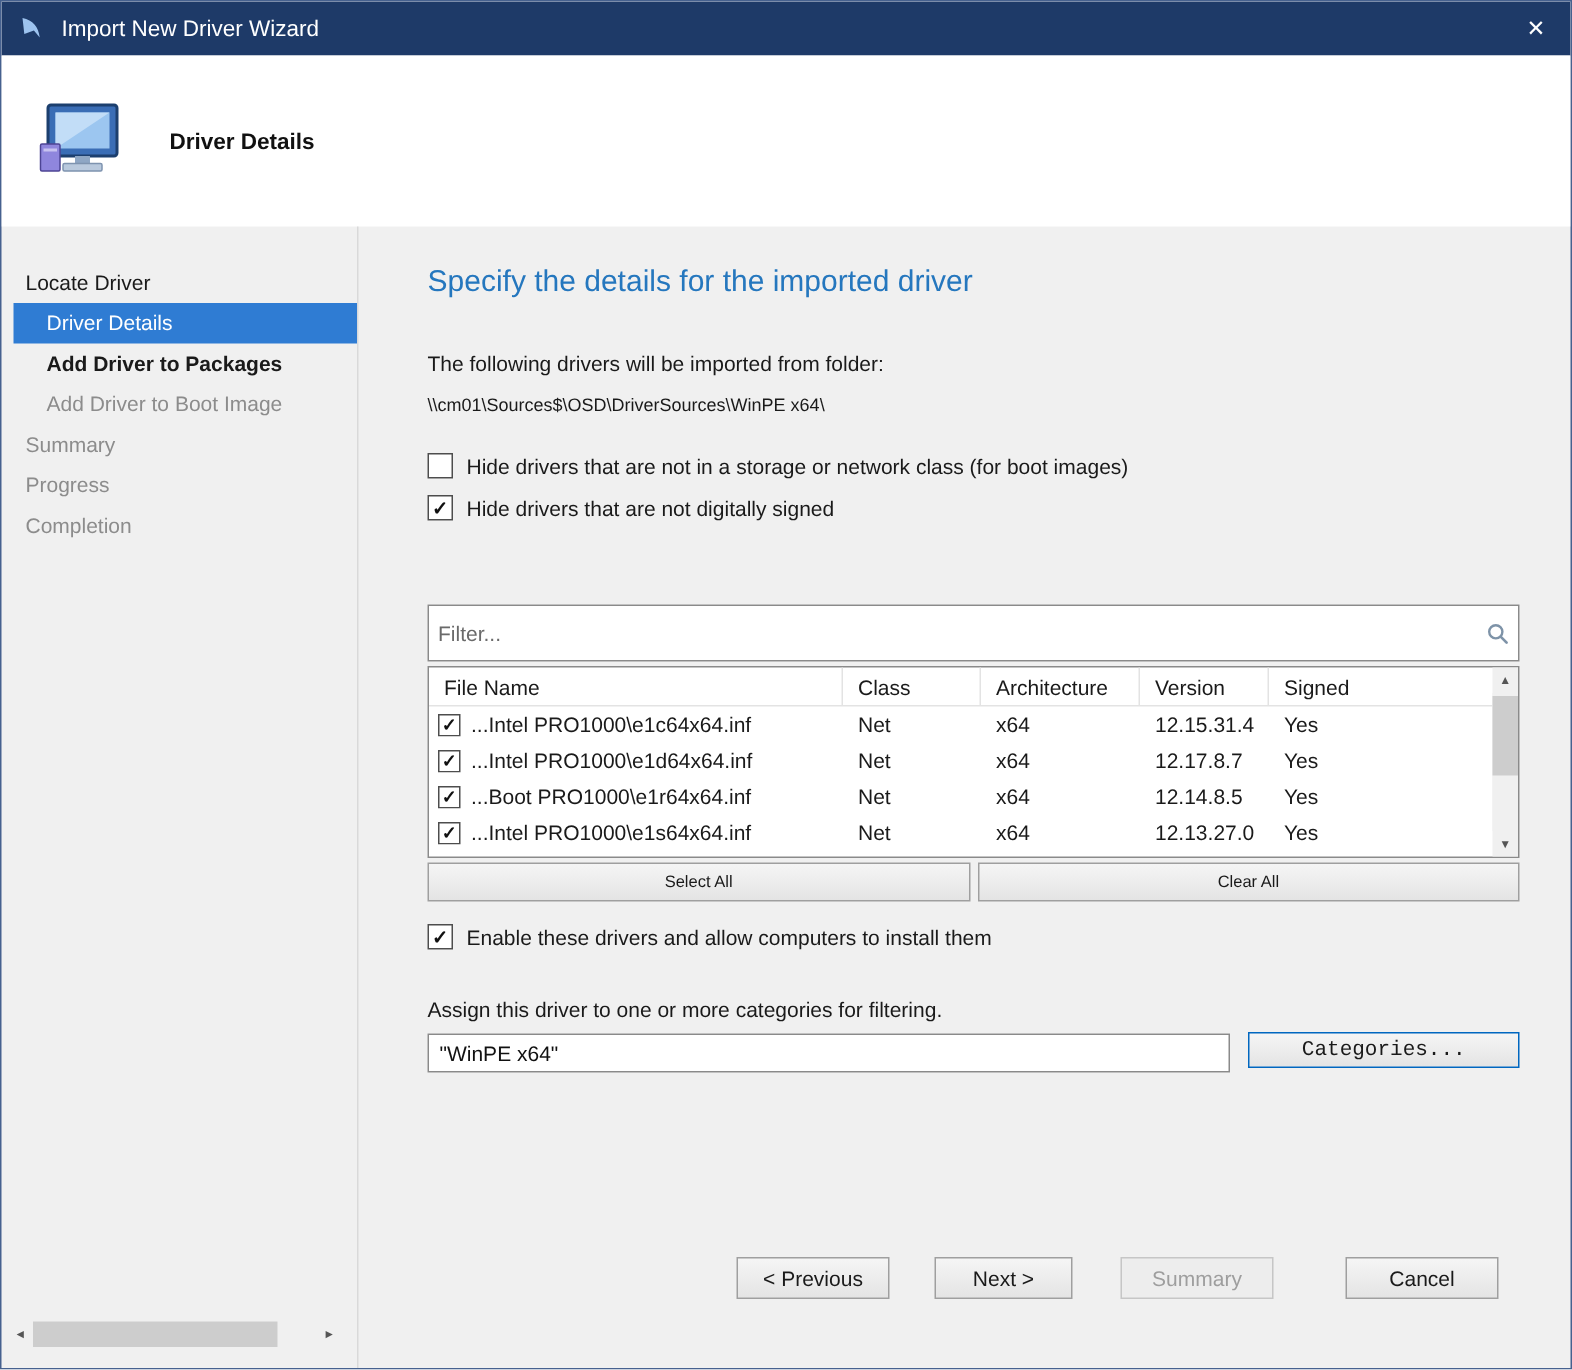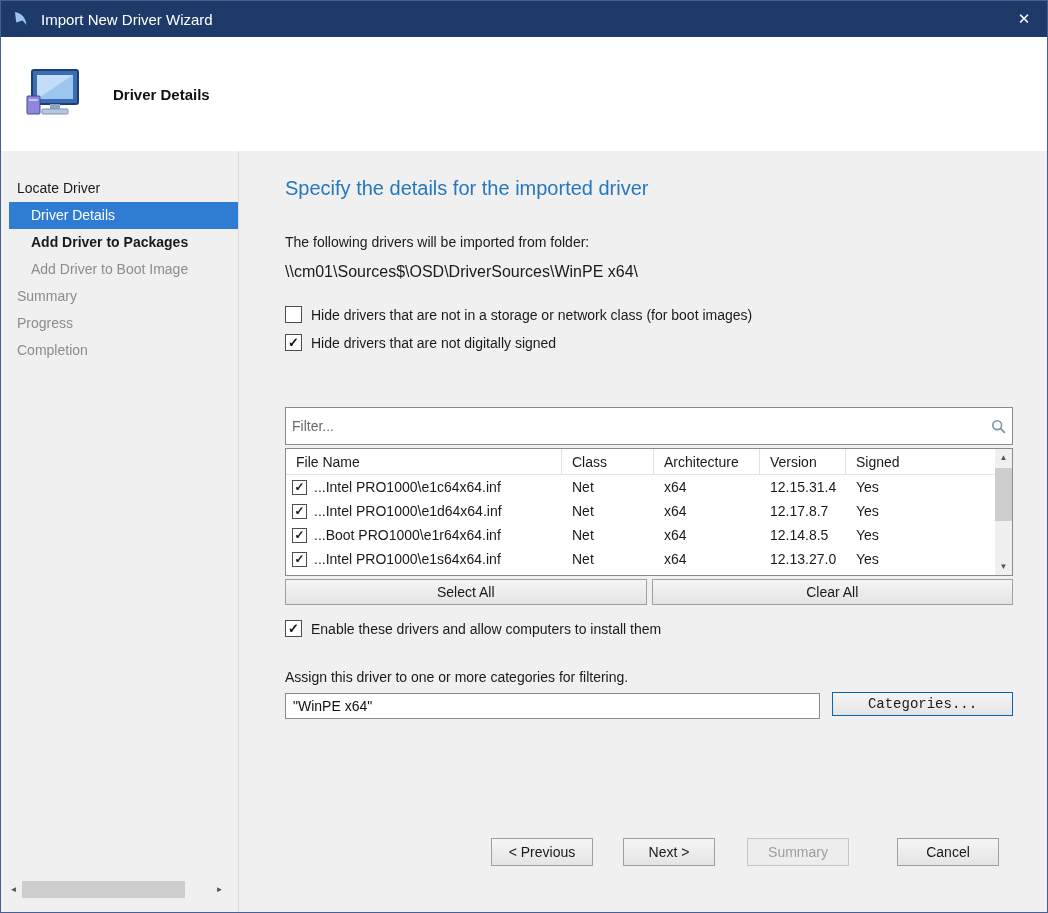--- a/index.html
+++ b/index.html
@@ -71,21 +71,21 @@
   .hscroll .strack { flex: 1; background: #f0f0f0; position: relative; }
   .hscroll .sthumb { position: absolute; left: 0; top: 0; height: 100%; width: 86%; background: #cdcdcd; }
 
   .main {
     flex: 1; min-width: 0;
     display: flex; flex-direction: column;
     padding: 26px 34px 0 46px;
   }
   .h1 { font-size: 20px; font-weight: 400; color: #2577be; }
   .intro { margin-top: 34px; font-size: 14px; }
-  .path  { margin-top: 13px; font-size: 16px; }
+  .path  { margin-top: 13px; font-size: 12px; }
 
   .cbrow { display: flex; align-items: center; margin-top: 25px; font-size: 14px; }
   .cbrow + .cbrow { margin-top: 11px; }
   .cb {
     width: 17px; height: 17px; flex: 0 0 auto;
     background: #fff; border: 1px solid #4d4d4d;
     display: flex; align-items: center; justify-content: center;
     font-size: 13px; font-weight: bold; color: #111;
     margin-right: 9px;
   }
@@ -130,21 +130,21 @@
     font-size: 8px; color: #555;
   }
   .vtrack { flex: 1; position: relative; background: #f0f0f0; }
   .vthumb { position: absolute; top: 2px; left: 0; width: 100%; height: 58%; background: #cdcdcd; }
 
   .sc-row { display: flex; gap: 5px; margin-top: 3px; }
   .btn {
     flex: 1; height: 26px;
     background: linear-gradient(#f5f5f5, #e4e4e4);
     border: 1px solid #9f9f9f;
-    font-family: inherit; font-size: 14px; color: #1a1a1a;
+    font-family: inherit; font-size: 11px; color: #1a1a1a;
   }
 
   .cbrow.enable { margin-top: 15px; }
   .assign { margin-top: 32px; font-size: 14px; }
 
   .catrow { margin-top: 8px; display: flex; align-items: flex-start; }
   .catinput {
     width: 535px; height: 26px;
     border: 1px solid #8a8a8a; background: #fff;
     font-family: inherit; font-size: 14px; color: #111;

